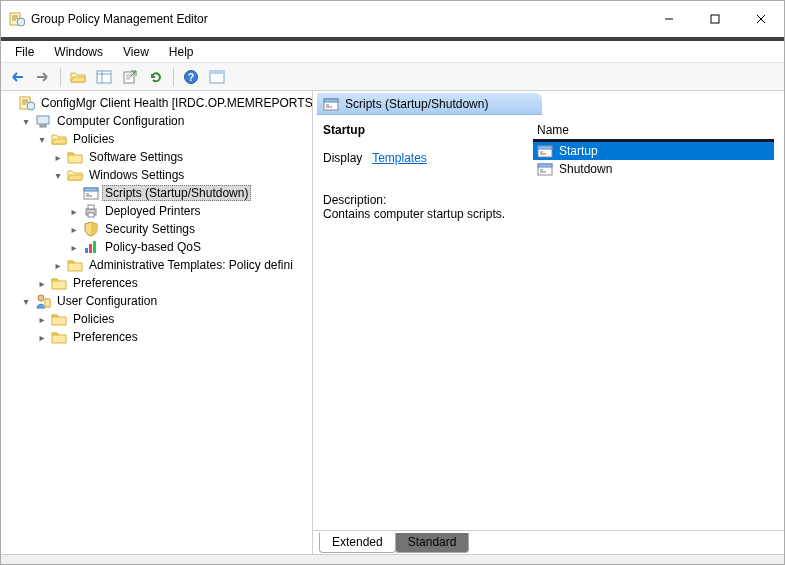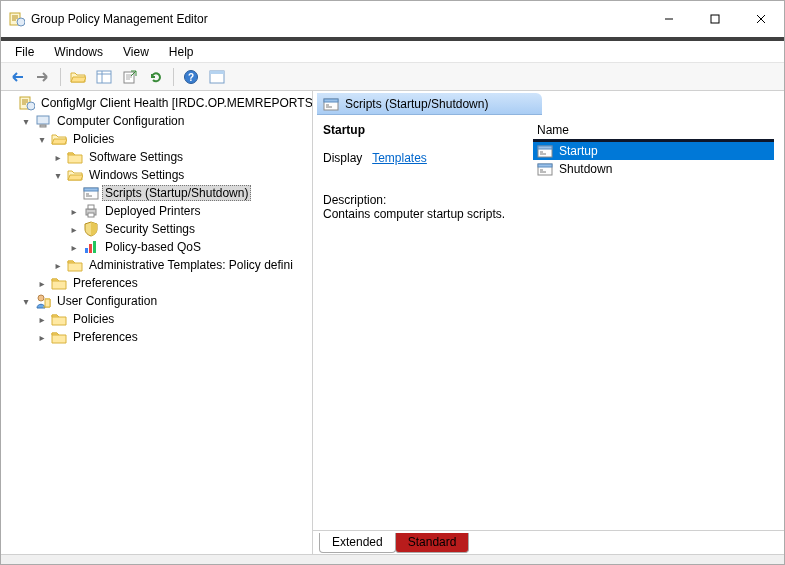--- a/index.html
+++ b/index.html
@@ -175,21 +175,21 @@
     border-top: 1px solid #d0d0d0;
     background: #fff;
   }
   .tab {
     border: 1px solid #aaa;
     border-top: none;
     border-bottom-left-radius: 4px;
     border-bottom-right-radius: 4px;
     padding: 2px 12px 3px 12px;
     font-size: 12px;
-    background: #b91c1c;
+    background: #737373;
     margin-right: -1px;
     position: relative;
     top: 0;
   }
   .tab.active {
     background: #fff;
     z-index: 2;
   }
   
   .statusbar {

